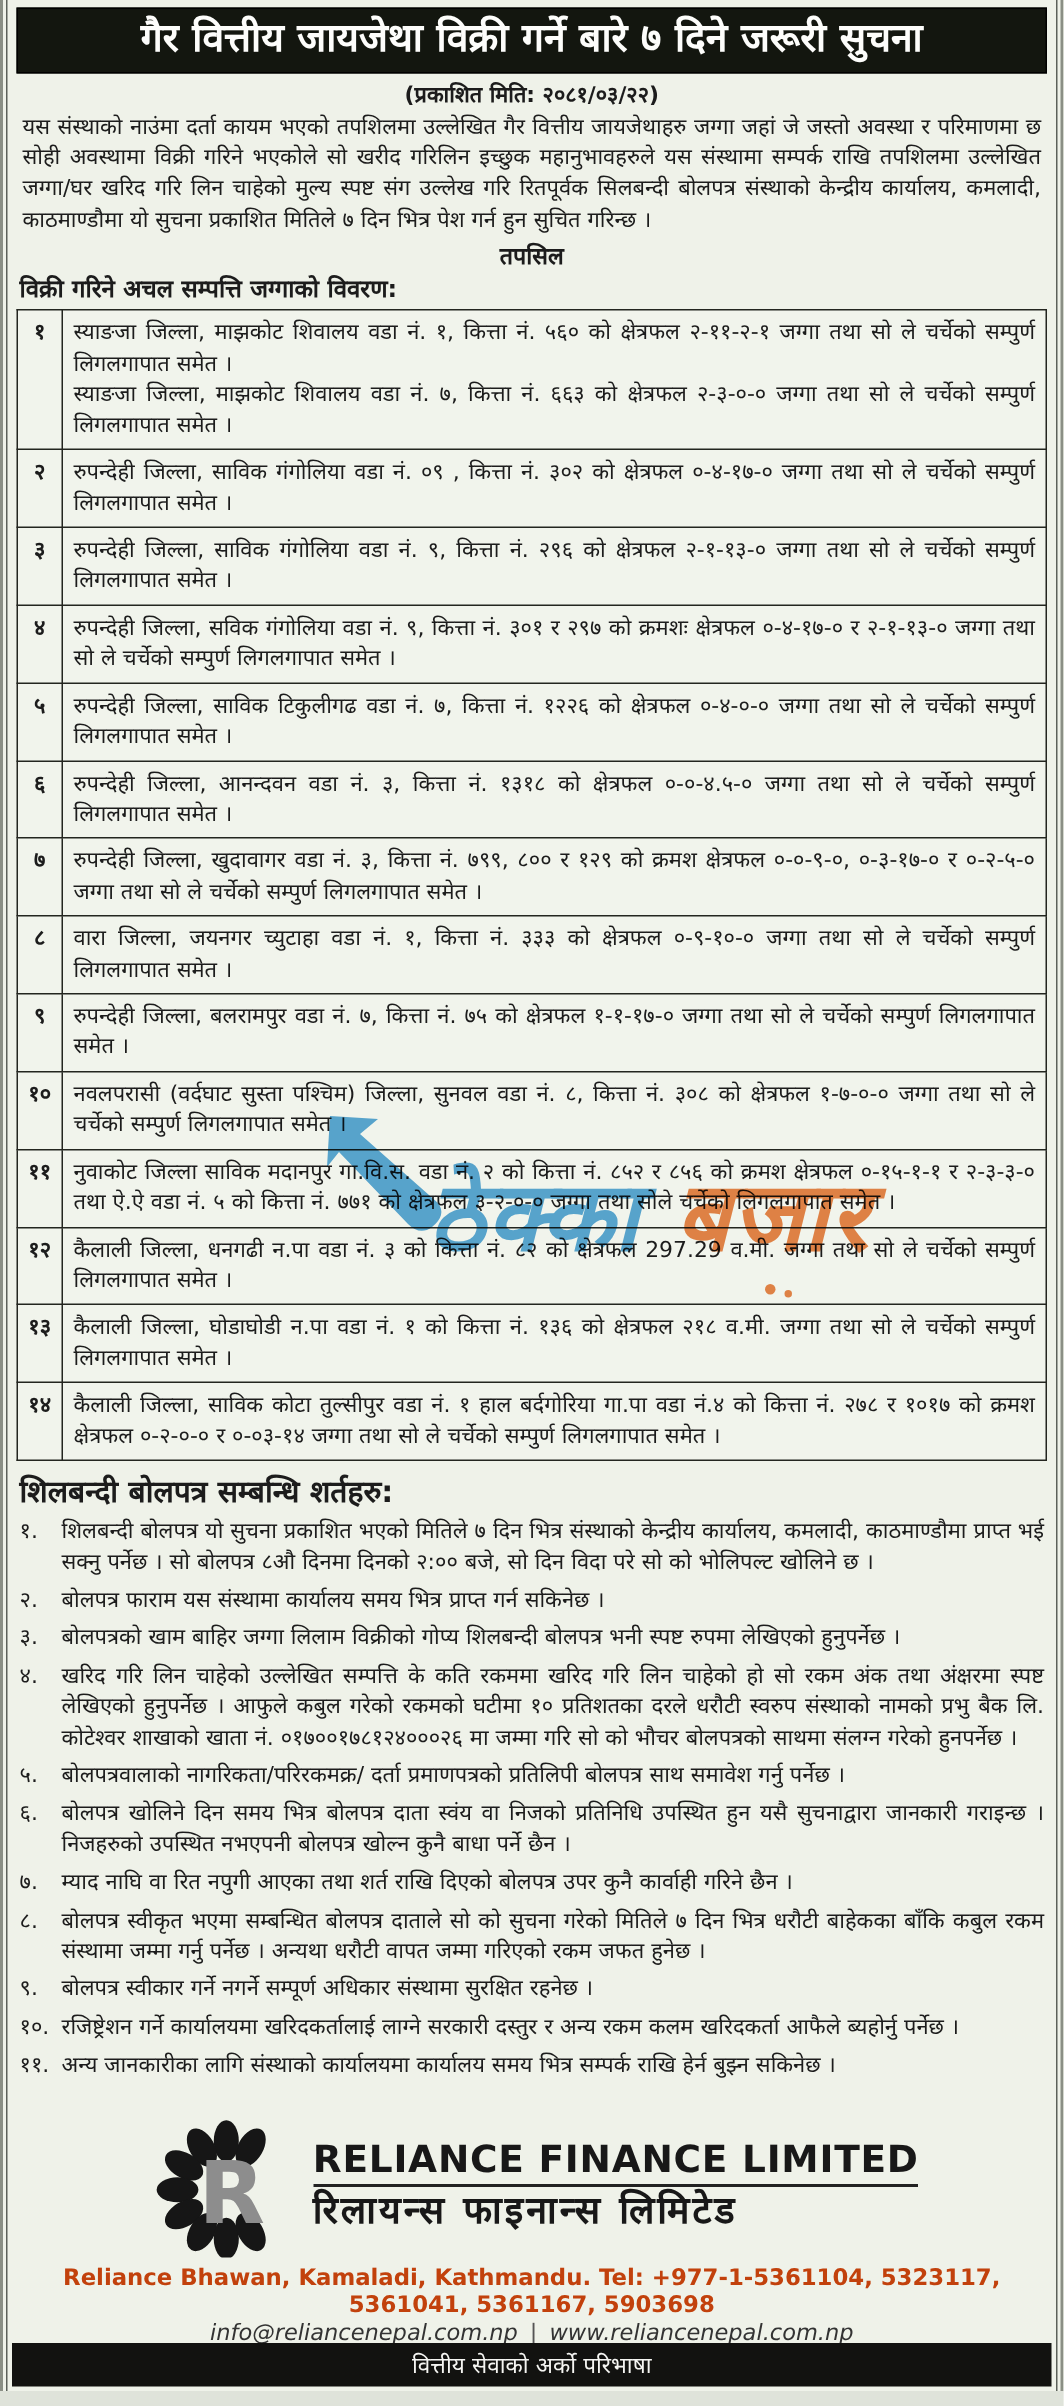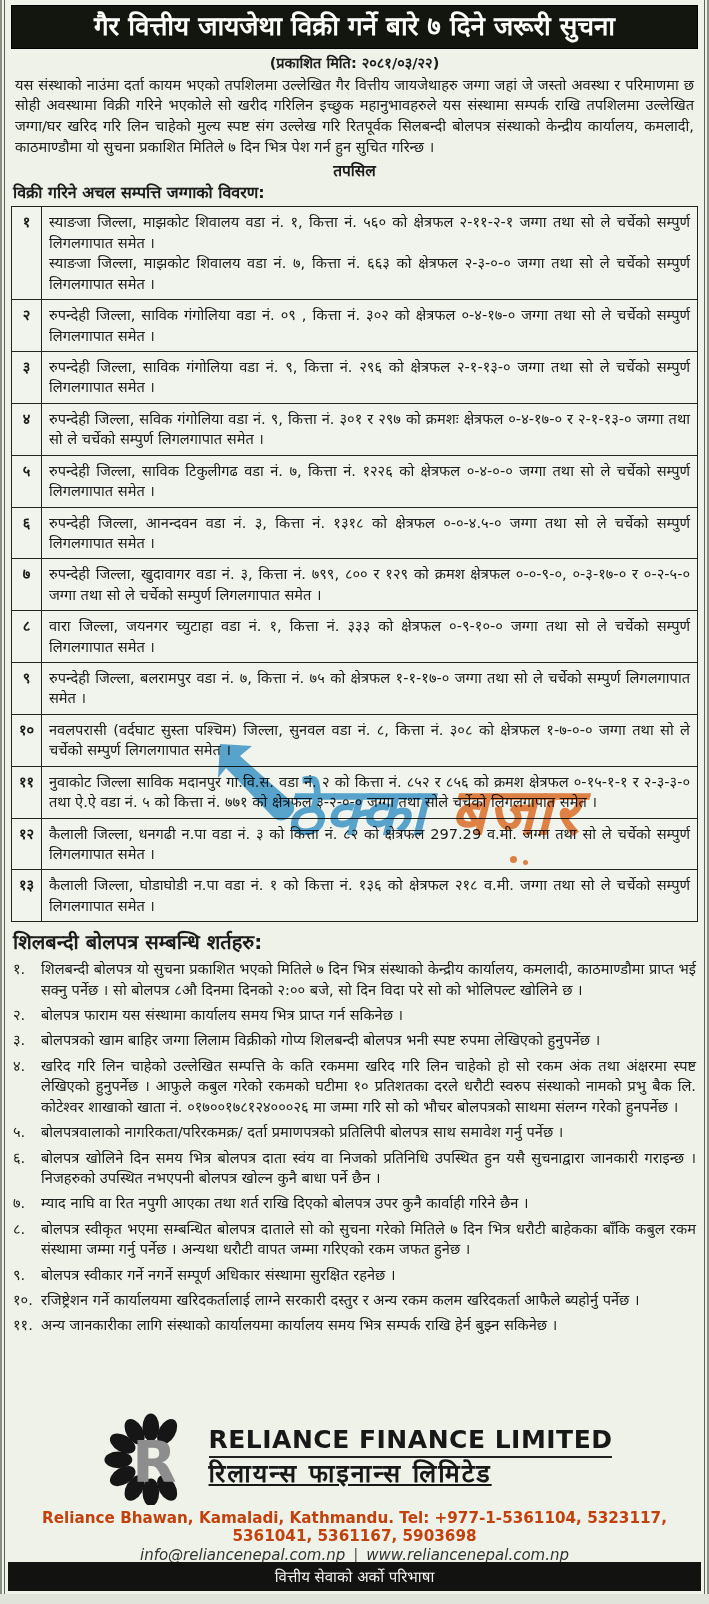--- a/index.html
+++ b/index.html
@@ -31,21 +31,21 @@
   .cond-item { display:flex; margin-bottom:4.5px; }
   .cond-item .num { flex:0 0 28px; font-size:14.6px; line-height:1.42; }
   .cond-item .txt { flex:1; font-size:14.6px; line-height:1.42; text-align:justify; }
   .footer { margin-top:auto; padding-bottom:30px; }
   .brand-row { display:flex; justify-content:center; align-items:center; gap:8px; }
   .brand-text { text-align:left; }
   .brand-en {
     font-size:25px; font-weight:bold; letter-spacing:0.5px; color:#181818;
     border-bottom:2.5px solid #222; padding-bottom:1px; line-height:1.15;
   }
-  .brand-np { font-size:25px; font-weight:bold; color:#181818; line-height:1.3; letter-spacing:2px;text-decoration:underline; }
+  .brand-np { font-size:25px; font-weight:bold; color:#181818; line-height:1.3; letter-spacing:2px; }
   .addr { text-align:center; font-size:15.2px; font-weight:bold; color:#c2410c; padding-top:4px; }
   .weblinks { text-align:center; font-size:15px; font-style:italic; color:#333; padding-top:1px; }
   .weblinks .sep { padding:0 8px; color:#555; }
   .tagline-bar {
     position:absolute; left:3px; right:3px; bottom:3px;
     background:#121210; color:#f5f5f2; text-align:center;
     font-size:15px; font-weight:normal; padding:4px 0 5px 0;
   }
   
   .watermark {
@@ -126,20 +126,24 @@
           <td class="desc">नुवाकोट जिल्ला साविक मदानपुर गा.वि.स. वडा नं. २ को कित्ता नं. ८५२ र ८५६ को क्रमश क्षेत्रफल ०-१५-१-१ र २-३-३-० तथा ऐ.ऐ वडा नं. ५ को कित्ता नं. ७७१ को क्षेत्रफल ३-२-०-० जग्गा तथा सोले चर्चेको लिगलगापात समेत ।</td>
         </tr>
           <tr>
           <td class="sn">१२</td>
           <td class="desc">कैलाली जिल्ला, धनगढी न.पा वडा नं. ३ को कित्ता नं. ८२ को क्षेत्रफल 297.29 व.मी. जग्गा तथा सो ले चर्चेको सम्पुर्ण लिगलगापात समेत ।</td>
         </tr>
           <tr>
           <td class="sn">१३</td>
           <td class="desc">कैलाली जिल्ला, घोडाघोडी न.पा वडा नं. १ को  कित्ता नं. १३६ को क्षेत्रफल २१८ व.मी. जग्गा तथा सो ले चर्चेको सम्पुर्ण लिगलगापात समेत ।</td>
         </tr>
+          <tr>
+          <td class="sn">१४</td>
+          <td class="desc">कैलाली जिल्ला, साविक कोटा तुल्सीपुर वडा नं. १ हाल बर्दगोरिया गा.पा वडा नं.४ को कित्ता नं. २७८ र १०१७ को क्रमश क्षेत्रफल ०-२-०-० र ०-०३-१४ जग्गा तथा सो ले चर्चेको सम्पुर्ण लिगलगापात समेत ।</td>
+        </tr>
         </tbody>
     </table>
 
     <div class="cond-heading">शिलबन्दी बोलपत्र सम्बन्धि शर्तहरु:</div>
 
     <div class="cond-list">
         <div class="cond-item">
         <span class="num">१.</span>
         <span class="txt">शिलबन्दी बोलपत्र यो सुचना प्रकाशित भएको मितिले ७ दिन भित्र संस्थाको केन्द्रीय कार्यालय, कमलादी,  काठमाण्डौमा प्राप्त भई सक्नु पर्नेछ । सो बोलपत्र ८औ दिनमा दिनको २:०० बजे,  सो दिन विदा परे सो को भोलिपल्ट खोलिने छ ।</span>
       </div>

